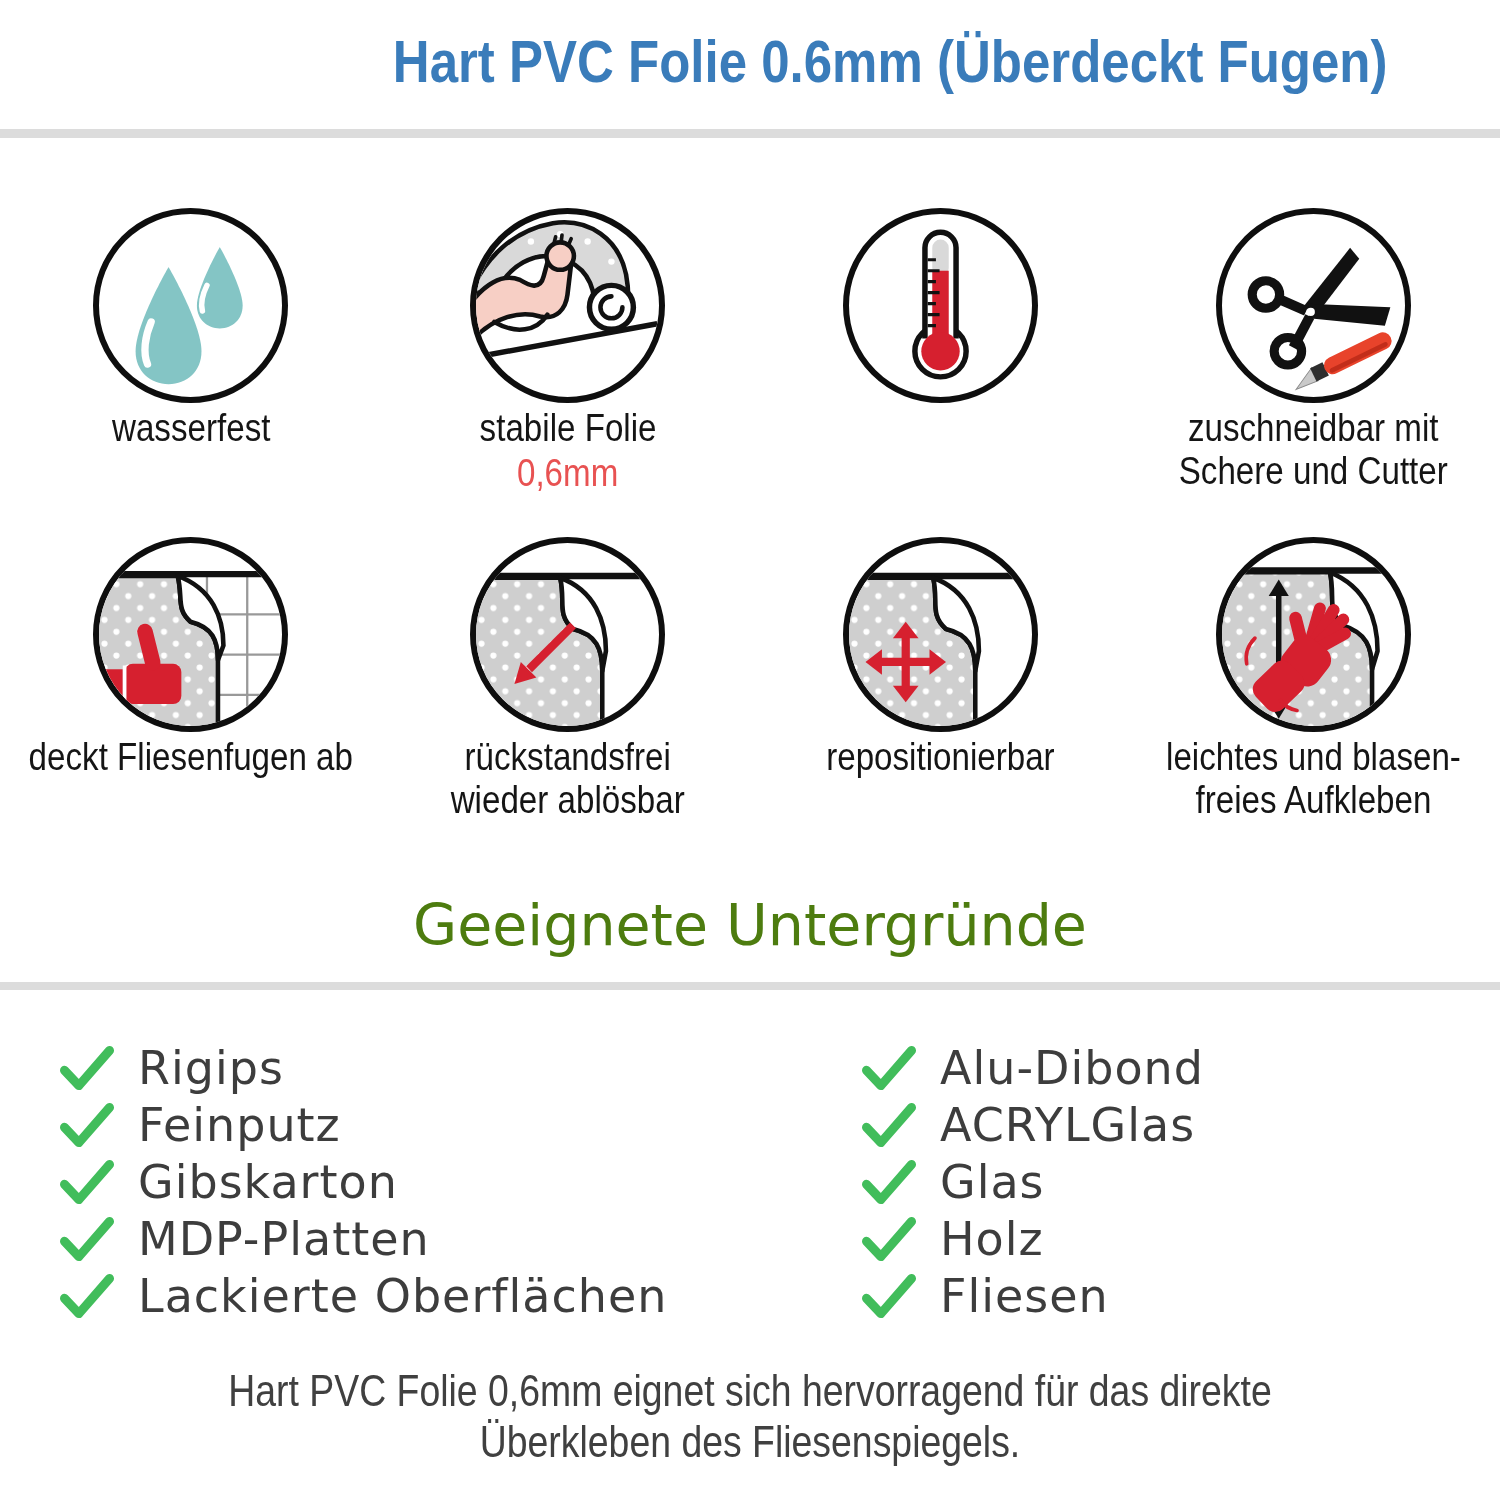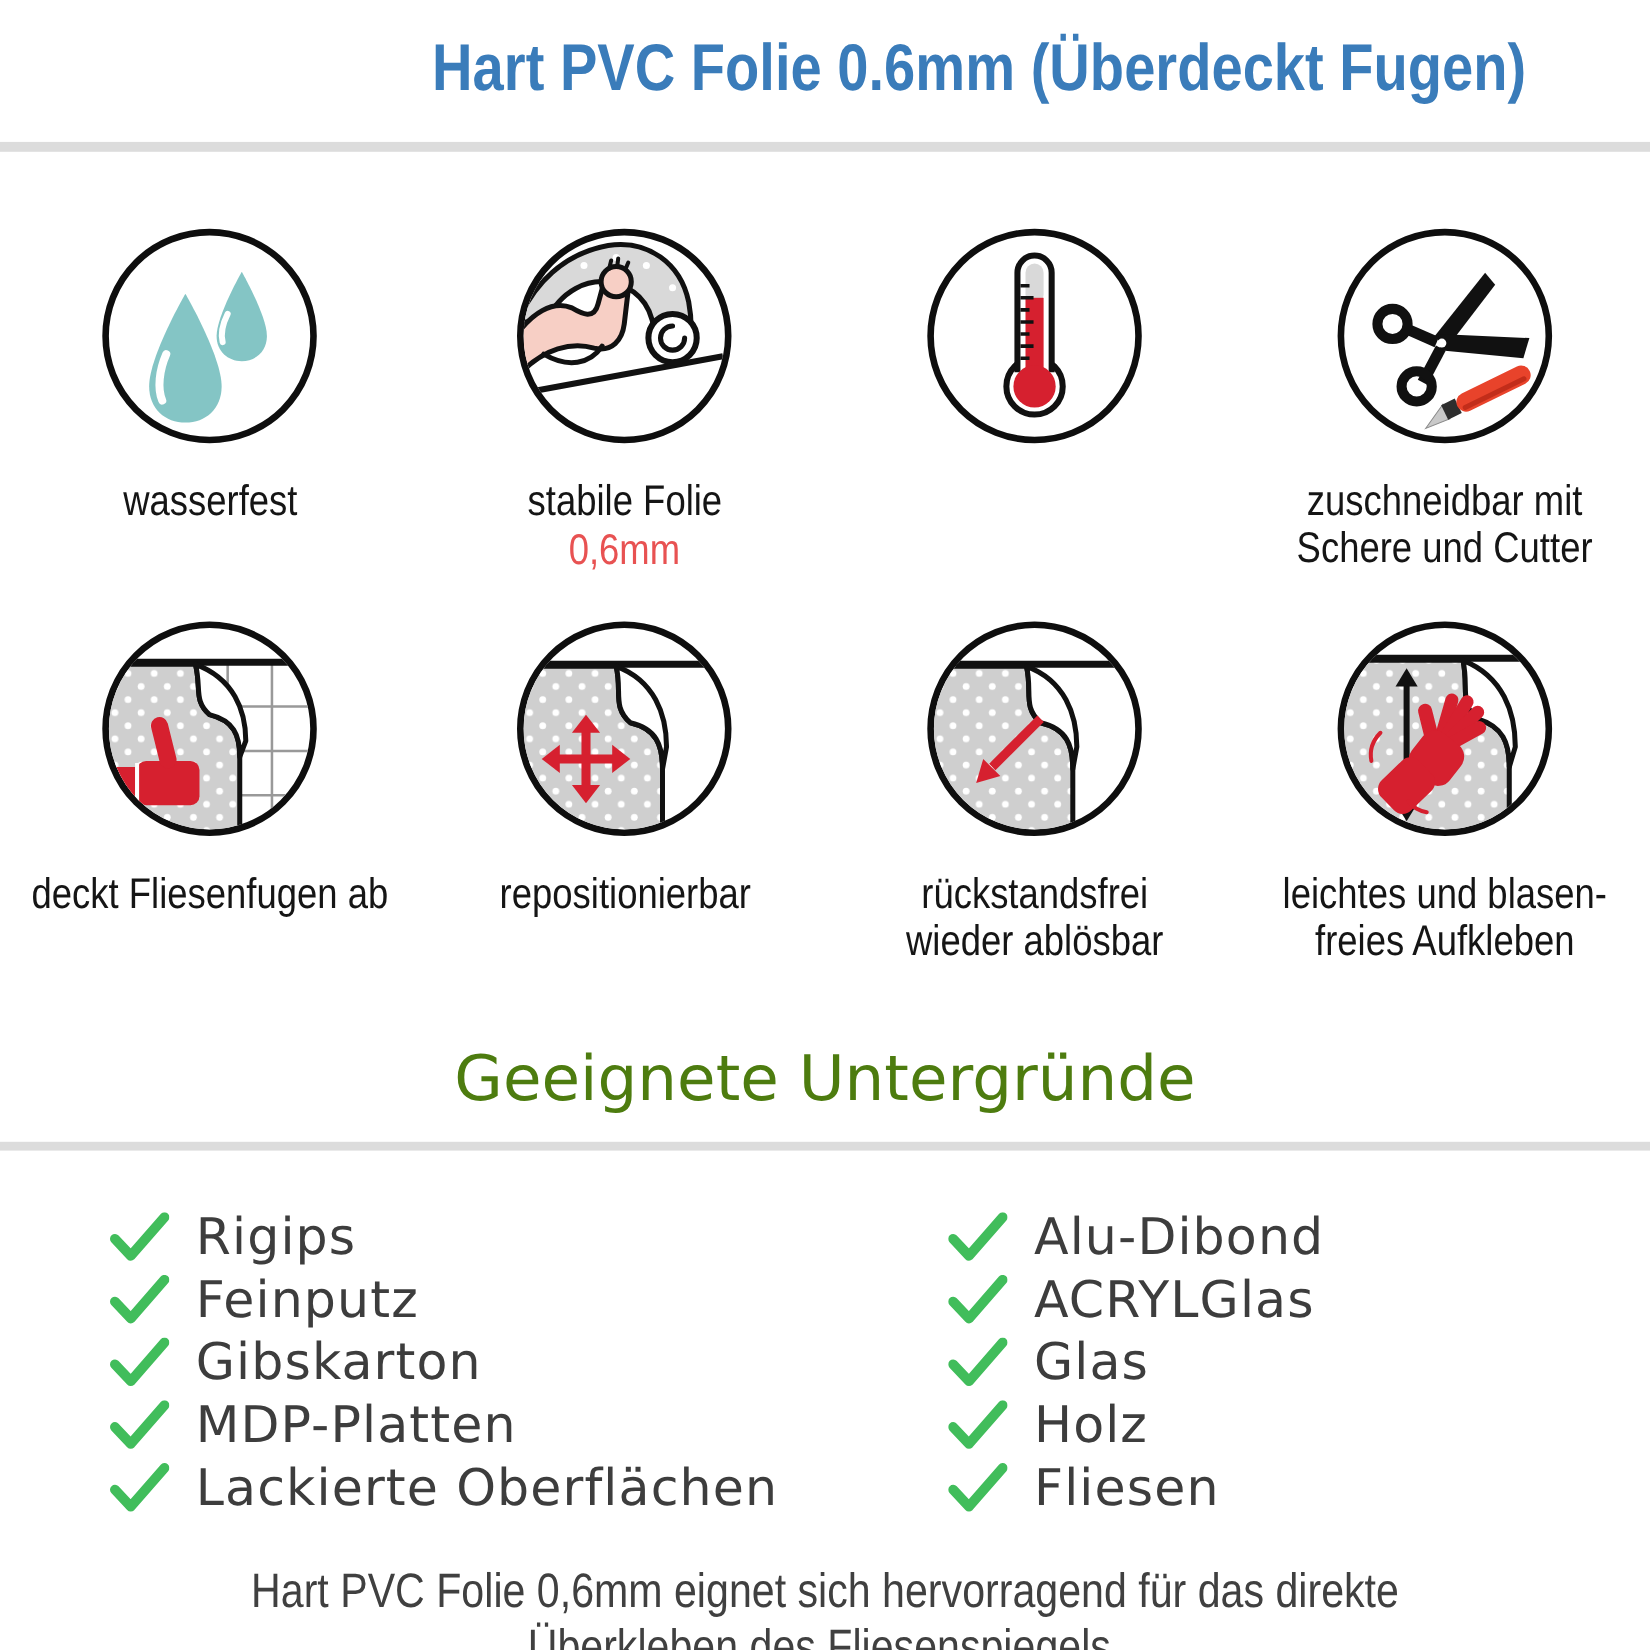--- a/index.html
+++ b/index.html
@@ -8,28 +8,28 @@
   .narrow{display:block;transform:scaleX(0.85);transform-origin:50% 50%;white-space:nowrap;}
 
   .page-title{margin-top:28px;text-align:right;color:#3a7cba;font-size:60px;font-weight:600;line-height:1.12;}
   .divider{height:9px;background:#dcdcdc;margin-top:34px;}
   .divider2{height:8px;background:#dcdcdc;margin-top:26px;}
 
   .features{display:grid;grid-template-columns:repeat(4,1fr);margin-top:70px;row-gap:42px;}
   .feature{display:flex;flex-direction:column;align-items:center;}
   .circle{width:195px;height:195px;box-sizing:border-box;border:6px solid #0e0e0e;border-radius:50%;background:#fff;overflow:hidden;position:relative;flex:0 0 auto;}
   .circle svg{position:absolute;left:0;top:0;width:100%;height:100%;}
-  .flabel{margin-top:32px;font-size:39px;color:#151515;text-align:center;line-height:1.1;font-weight:500;}
+  .flabel{margin-top:4px;font-size:39px;color:#151515;text-align:center;line-height:1.1;font-weight:500;}
   .fsub{color:#e85252;margin-top:2px;}
 
   .section-title{margin-top:72px;text-align:center;color:#4d7c0f;font-size:57px;font-weight:400;font-family:"DejaVu Sans","Liberation Sans",sans-serif;letter-spacing:0px;line-height:1.1;}
 
   .surfaces{display:grid;grid-template-columns:1fr 1fr;margin-top:56px;}
   .slist{display:flex;flex-direction:column;gap:13px;}
-  .slist-left{padding-left:100px;}
+  .slist-left{padding-left:60px;}
   .slist-right{padding-left:112px;justify-content:center;}
   .sitem{display:flex;align-items:center;gap:24px;height:44px;}
   .check-svg{width:54px;height:45px;display:block;flex:0 0 auto;}
   .stxt{font-size:46px;color:#3d3d3d;letter-spacing:1px;font-family:"DejaVu Sans","Liberation Sans",sans-serif;}
 
   .footer{margin-top:48px;text-align:center;color:#404040;font-size:44px;line-height:1.15;font-weight:500;}
 </style>
 </head>
 <body>
 
@@ -156,20 +156,43 @@
     </div>
     <div class="flabel">
       <span class="narrow">deckt Fliesenfugen ab</span>
     </div>
   </div>
 
   <div class="feature">
     <div class="circle">
       <svg viewBox="0 0 200 200">
         <defs>
+          <pattern id="dots7" width="26" height="26" patternUnits="userSpaceOnUse">
+            <rect width="26" height="26" fill="#cfcfcf"></rect>
+            <circle cx="6" cy="6" r="3.4" fill="#ffffff"></circle>
+              <circle cx="19" cy="19" r="3.4" fill="#ffffff"></circle>
+          </pattern>
+        </defs>
+        <line x1="-6" y1="36" x2="206" y2="36" stroke="#111111" stroke-width="7"></line>
+        <path d="M-6,38 L92,38 C98,64 88,78 106,94 C132,100 138,116 138,140 L138,206 L-6,206 Z" fill="url(#dots7)" stroke="#111111" stroke-width="5"></path>
+        <path d="M92,38 C130,52 142,86 142,118 L138,140 C138,116 132,100 106,94 C88,78 98,64 92,38 Z" fill="#ffffff" stroke="#111111" stroke-width="5" stroke-linejoin="round"></path>
+        <line x1="106" y1="90" x2="58" y2="138" stroke="#d6202f" stroke-width="9"></line>
+        <polygon points="42,154 66,147 49,130" fill="#d6202f"></polygon>
+      </svg>
+    </div>
+    <div class="flabel">
+      <span class="narrow">rückstandsfrei</span>
+      <span class="narrow">wieder ablösbar</span>
+    </div>
+  </div>
+
+  <div class="feature">
+    <div class="circle">
+      <svg viewBox="0 0 200 200">
+        <defs>
           <pattern id="dots6" width="26" height="26" patternUnits="userSpaceOnUse">
             <rect width="26" height="26" fill="#cfcfcf"></rect>
             <circle cx="6" cy="6" r="3.4" fill="#ffffff"></circle>
               <circle cx="19" cy="19" r="3.4" fill="#ffffff"></circle>
           </pattern>
         </defs>
         <line x1="-6" y1="36" x2="206" y2="36" stroke="#111111" stroke-width="7"></line>
         <path d="M-6,38 L92,38 C98,64 88,78 106,94 C132,100 138,116 138,140 L138,206 L-6,206 Z" fill="url(#dots6)" stroke="#111111" stroke-width="5"></path>
         <path d="M92,38 C130,52 142,86 142,118 L138,140 C138,116 132,100 106,94 C88,78 98,64 92,38 Z" fill="#ffffff" stroke="#111111" stroke-width="5" stroke-linejoin="round"></path>
         <g stroke="#d6202f" stroke-width="9">
@@ -179,43 +202,20 @@
         <g fill="#d6202f">
           <polygon points="62,86 48,104 76,104"></polygon>
           <polygon points="62,174 48,156 76,156"></polygon>
           <polygon points="18,130 36,116 36,144"></polygon>
           <polygon points="106,130 88,116 88,144"></polygon>
         </g>
       </svg>
     </div>
     <div class="flabel">
       <span class="narrow">repositionierbar</span>
-    </div>
-  </div>
-
-  <div class="feature">
-    <div class="circle">
-      <svg viewBox="0 0 200 200">
-        <defs>
-          <pattern id="dots7" width="26" height="26" patternUnits="userSpaceOnUse">
-            <rect width="26" height="26" fill="#cfcfcf"></rect>
-            <circle cx="6" cy="6" r="3.4" fill="#ffffff"></circle>
-              <circle cx="19" cy="19" r="3.4" fill="#ffffff"></circle>
-          </pattern>
-        </defs>
-        <line x1="-6" y1="36" x2="206" y2="36" stroke="#111111" stroke-width="7"></line>
-        <path d="M-6,38 L92,38 C98,64 88,78 106,94 C132,100 138,116 138,140 L138,206 L-6,206 Z" fill="url(#dots7)" stroke="#111111" stroke-width="5"></path>
-        <path d="M92,38 C130,52 142,86 142,118 L138,140 C138,116 132,100 106,94 C88,78 98,64 92,38 Z" fill="#ffffff" stroke="#111111" stroke-width="5" stroke-linejoin="round"></path>
-        <line x1="106" y1="90" x2="58" y2="138" stroke="#d6202f" stroke-width="9"></line>
-        <polygon points="42,154 66,147 49,130" fill="#d6202f"></polygon>
-      </svg>
-    </div>
-    <div class="flabel">
-      <span class="narrow">rückstandsfrei</span>
-      <span class="narrow">wieder ablösbar</span>
     </div>
   </div>
 
   <div class="feature">
     <div class="circle">
       <svg viewBox="0 0 200 200">
         <defs>
           <pattern id="dots8" width="26" height="26" patternUnits="userSpaceOnUse">
             <rect width="26" height="26" fill="#cfcfcf"></rect>
             <circle cx="6" cy="6" r="3.4" fill="#ffffff"></circle>

